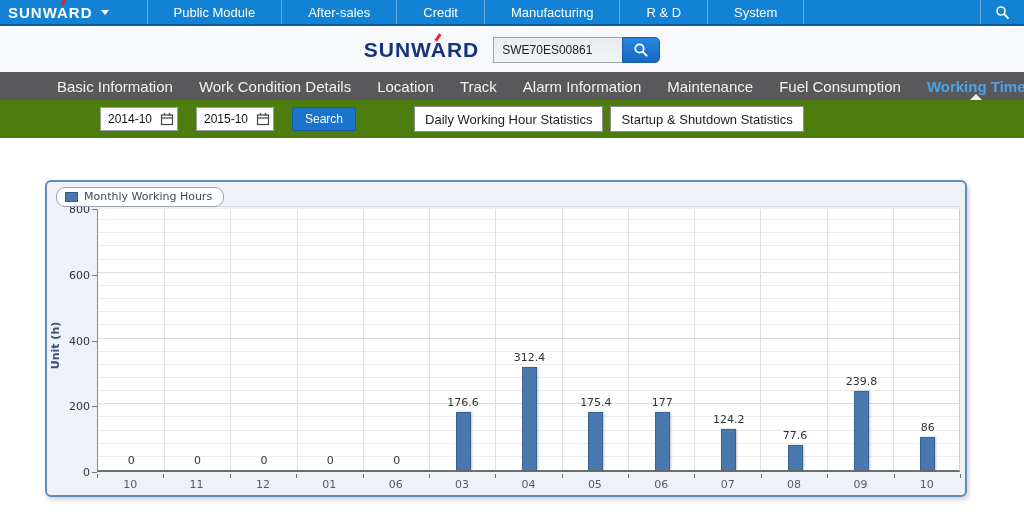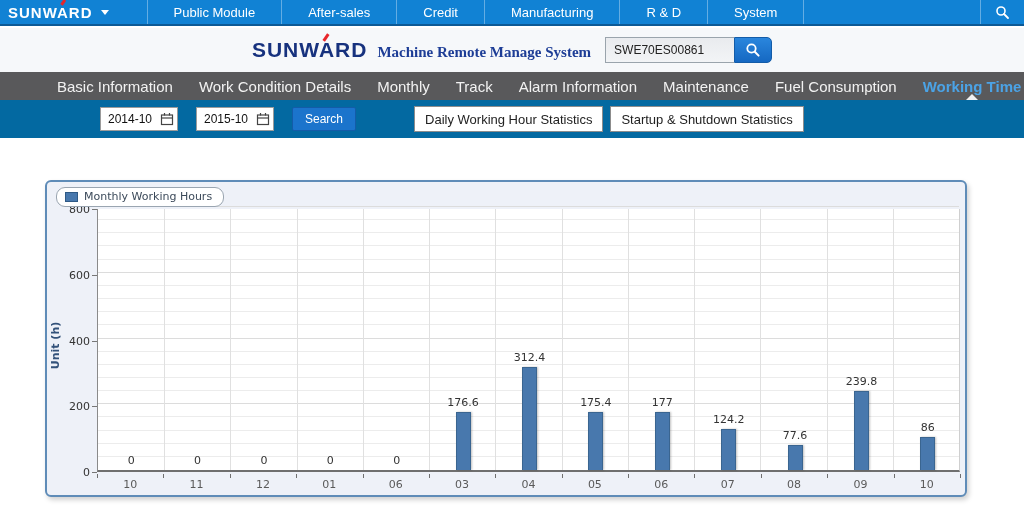--- a/index.html
+++ b/index.html
@@ -47,21 +47,21 @@
     background:#59595b; display:flex; align-items:center; padding-left:44px; }
   .subnav-item { position:relative; padding:0 13px; font-size:15px; color:#f2f2f2;
     cursor:pointer; height:28px; display:flex; align-items:center; white-space:nowrap; }
   .subnav-item.active { color:#4ba3e6; font-weight:bold; }
   .subnav-item.active::after { content:""; position:absolute; bottom:0; left:50%;
     margin-left:-6px; width:0; height:0; border-left:6px solid transparent;
     border-right:6px solid transparent; border-bottom:6px solid #f1f1f2; }
 
   
   .filterbar { position:absolute; top:100px; left:0; width:100%; height:38px;
-    background:#0369a1; display:flex; align-items:center; padding-left:100px; }
+    background:#4d7c0f; display:flex; align-items:center; padding-left:100px; }
   .date-field { position:relative; width:78px; height:24px; margin-right:18px; }
   .date-input { width:100%; height:100%; border:1px solid #9b9b9b; background:#fff;
     font-size:12px; color:#111; padding:0 20px 0 7px; outline:none;
     font-family:"Liberation Sans", sans-serif; }
   .cal-icon { position:absolute; right:4px; top:5px; cursor:pointer; }
   .filter-search-btn { height:24px; padding:0 12px; background:#1b74cc;
     border:1px solid #135ca8; color:#fff; font-size:12px; border-radius:2px;
     cursor:pointer; font-family:"Liberation Sans", sans-serif; }
   .stats-tabs { display:flex; margin-left:58px; gap:7px; }
   .stats-tab { height:26px; padding:0 10px; background:#fff; border:1px solid #8c8c8c;
@@ -121,37 +121,36 @@
       <svg width="15" height="15" viewBox="0 0 15 15">
         <circle cx="6" cy="6" r="4" fill="none" stroke="#fff" stroke-width="1.6"></circle>
         <line x1="9" y1="9" x2="13" y2="13" stroke="#fff" stroke-width="1.8" stroke-linecap="round"></line>
       </svg>
     </div>
   </div>
 
   <div class="header">
     <div class="brand">
       <span class="brand-name">SUNWARD<span class="logo-accent"></span></span>
-      <span class="brand-title">Machine Remote Manage System</span>
     </div>
     <div class="search-group">
       <input class="search-input" value="SWE70ES00861" style="">
       <button class="search-btn">
         <svg width="16" height="16" viewBox="0 0 16 16">
           <circle cx="6.5" cy="6.5" r="4.2" fill="none" stroke="#fff" stroke-width="1.8"></circle>
           <line x1="9.8" y1="9.8" x2="13.6" y2="13.6" stroke="#fff" stroke-width="2" stroke-linecap="round"></line>
         </svg>
       </button>
     </div>
   </div>
 
   <div class="subnav" id="subnav">
       <div class="subnav-item">Basic Information</div>
       <div class="subnav-item">Work Condition Details</div>
-      <div class="subnav-item">Monthly</div>
+      <div class="subnav-item">Location</div>
       <div class="subnav-item">Track</div>
       <div class="subnav-item">Alarm Information</div>
       <div class="subnav-item">Maintenance</div>
       <div class="subnav-item">Fuel Consumption</div>
       <div class="subnav-item active">Working Time</div>
       <div class="subnav-item">Password</div>
     </div>
 
   <div class="filterbar">
     <div class="date-field">

